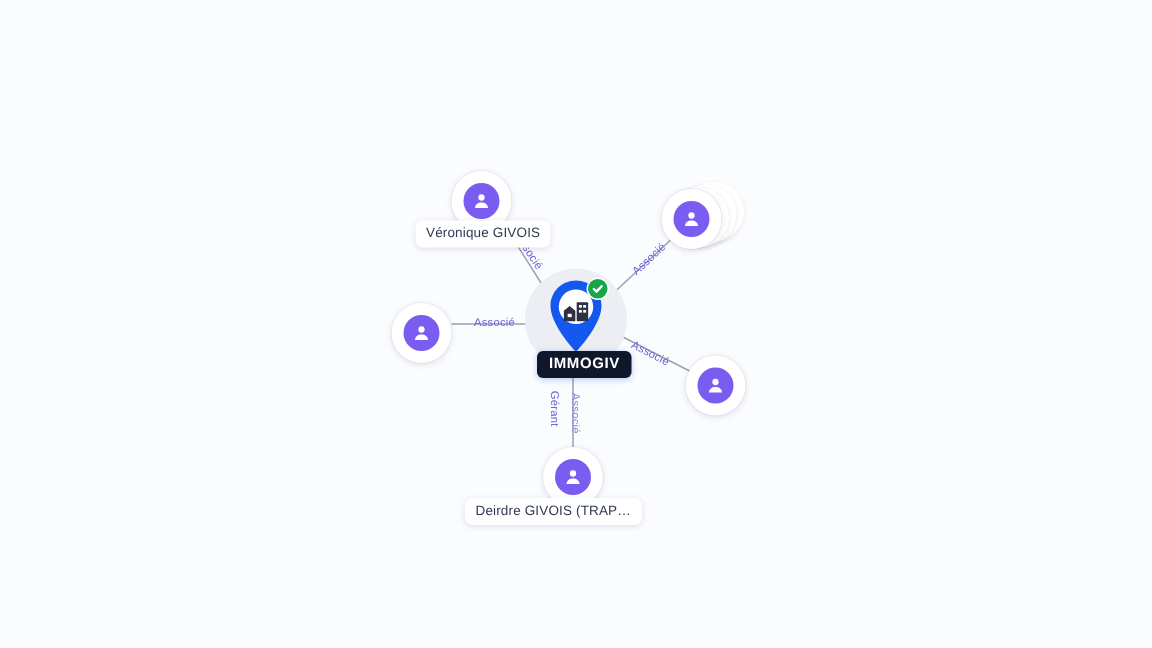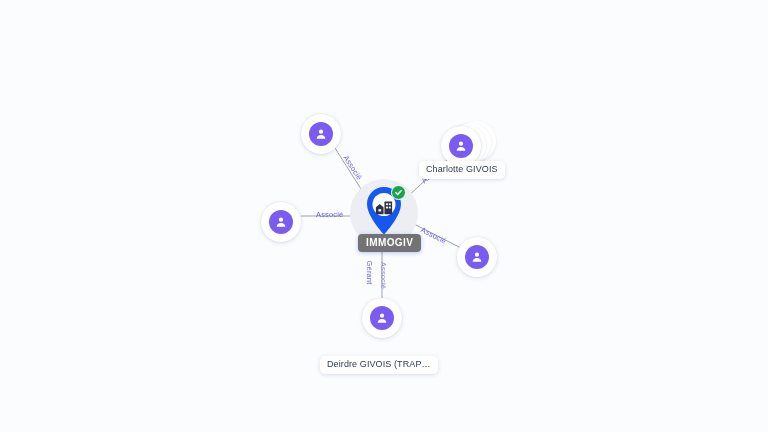--- a/index.html
+++ b/index.html
@@ -146,21 +146,21 @@
     border: 1.5px solid #ffffff;
     display: flex;
     align-items: center;
     justify-content: center;
     box-sizing: border-box;
   }
   #company-label-pill {
     position: absolute;
     left: 358px;
     top: 234px;
-    background: #737373;
+    background: #0f172a;
     color: #ffffff;
     font-size: 10px;
     font-weight: bold;
     letter-spacing: 0.4px;
     padding: 3px 8px 4px 8px;
     border-radius: 4px;
     white-space: nowrap;
     box-shadow: 0 1px 4px rgba(21,88,240,0.32);
   }
 </style>
@@ -202,35 +202,35 @@
   <div class="person-node" style="left:301px; top:114px;">
     <div class="person-disc">
       <div class="avatar-circle">
         <svg width="14" height="14" viewBox="0 0 24 24" fill="#ffffff">
           <circle cx="12" cy="8" r="3.6"></circle>
           <path d="M4.6 20c0-4.1 3.3-6.4 7.4-6.4s7.4 2.3 7.4 6.4z"></path>
         </svg>
       </div>
     </div>
   </div>
+  <div class="name-chip" style="left:277px; top:147px;">Véronique GIVOIS</div>
 
   <div class="person-node" style="left:441px; top:126px;">
     <div class="stack-card" style="left:15px; top:-5px;"></div>
     <div class="stack-card" style="left:10px; top:-3px;"></div>
     <div class="stack-card" style="left:5px; top:-1px;"></div>
     <div class="person-disc">
       <div class="avatar-circle">
         <svg width="14" height="14" viewBox="0 0 24 24" fill="#ffffff">
           <circle cx="12" cy="8" r="3.6"></circle>
           <path d="M4.6 20c0-4.1 3.3-6.4 7.4-6.4s7.4 2.3 7.4 6.4z"></path>
         </svg>
       </div>
     </div>
   </div>
-  <div class="name-chip" style="left:419px; top:161px;">Charlotte GIVOIS</div>
 
   <div class="person-node" style="left:261px; top:202px;">
     <div class="person-disc">
       <div class="avatar-circle">
         <svg width="14" height="14" viewBox="0 0 24 24" fill="#ffffff">
           <circle cx="12" cy="8" r="3.6"></circle>
           <path d="M4.6 20c0-4.1 3.3-6.4 7.4-6.4s7.4 2.3 7.4 6.4z"></path>
         </svg>
       </div>
     </div>
@@ -250,21 +250,21 @@
   <div class="person-node" style="left:362px; top:298px;">
     <div class="person-disc">
       <div class="avatar-circle">
         <svg width="14" height="14" viewBox="0 0 24 24" fill="#ffffff">
           <circle cx="12" cy="8" r="3.6"></circle>
           <path d="M4.6 20c0-4.1 3.3-6.4 7.4-6.4s7.4 2.3 7.4 6.4z"></path>
         </svg>
       </div>
     </div>
   </div>
-  <div class="name-chip" style="left:320px; top:332px;margin-top:24px;">Deirdre GIVOIS (TRAP…</div>
+  <div class="name-chip" style="left:310px; top:332px;">Deirdre GIVOIS (TRAP…</div>
 
   <div id="company-node">
     <div class="company-halo"></div>
 
     <div class="pin-wrap">
       <svg class="pin-shape" viewBox="0 0 42 52">
         <path d="M21 2C11.6 2 4 9.5 4 18.8c0 12 13.9 27.4 16.2 29.9 0.45 0.5 1.15 0.5 1.6 0
                  C24.1 46.2 38 30.8 38 18.8 38 9.5 30.4 2 21 2z" fill="#1558f0"></path>
         <circle cx="21" cy="19.5" r="11.5" fill="#ffffff"></circle>
       </svg>

